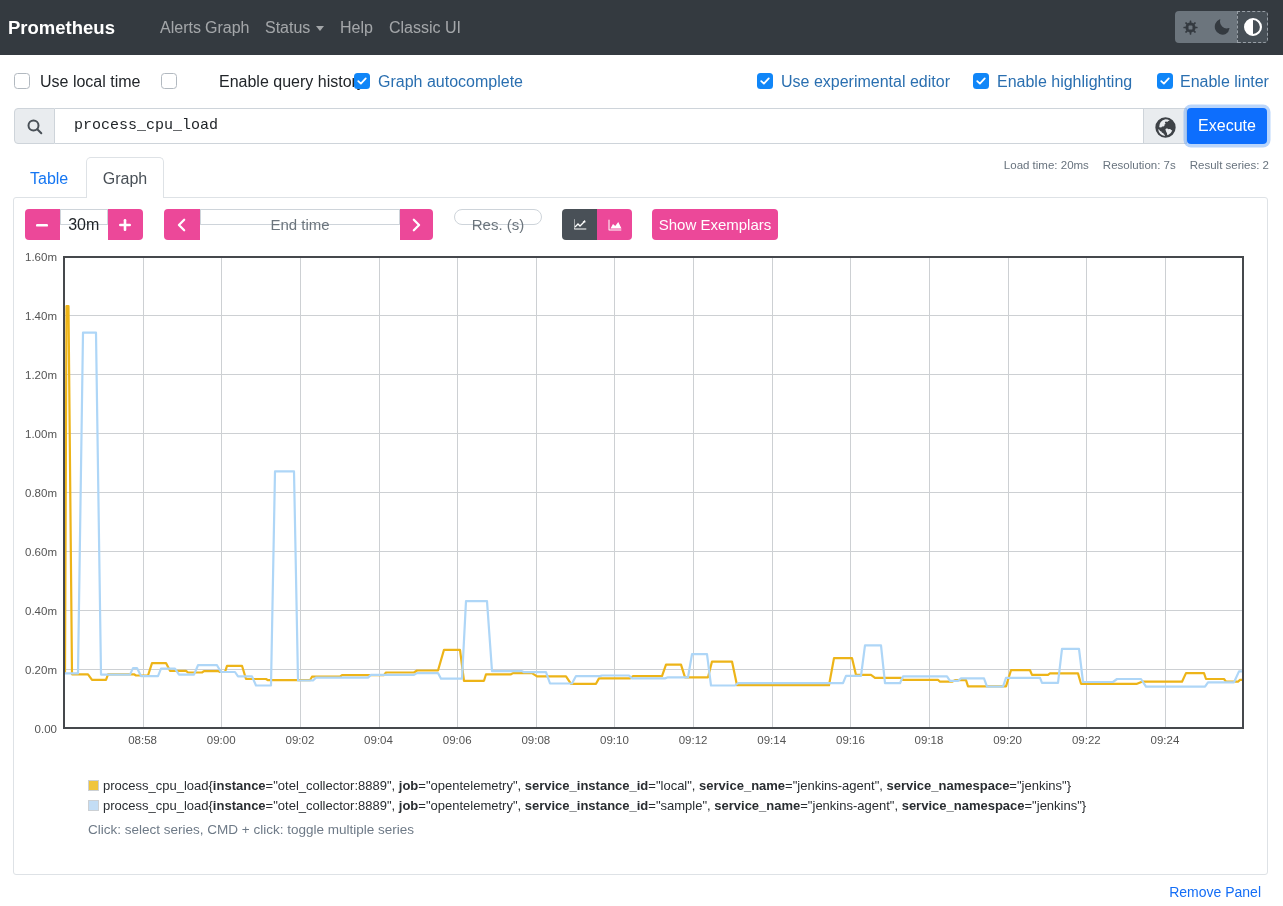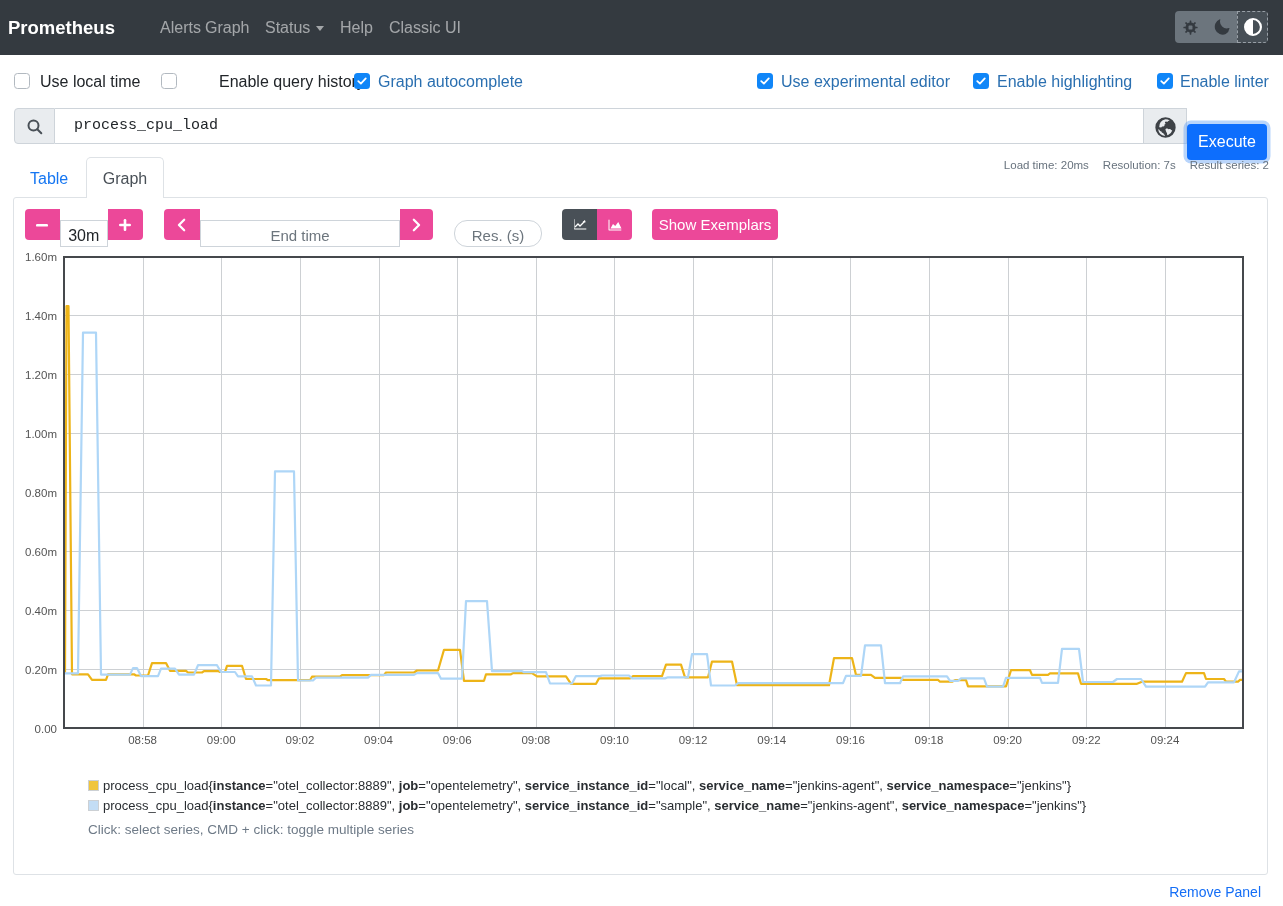--- a/index.html
+++ b/index.html
@@ -21,32 +21,32 @@
 .cb { position:absolute; top:73px; width:16px; height:16px; border-radius:3.5px; background:#fff; border:1px solid #b2b9c0; }
 .cbc { position:absolute; top:73px; width:16px; height:16px; border-radius:3.5px; background:#1086f8; }
 .cblab { position:absolute; top:72px; font-size:16px; line-height:19px; color:#212529; }
 .cblab.blue { color:#2a6fb0; }
 
 #qrow { position:absolute; left:14px; top:108px; width:1253px; height:36px; }
 #qaddon { position:absolute; left:0; top:0; width:41px; height:36px; background:#e9ecef; border:1px solid #ced4da; border-radius:4px 0 0 4px; }
 #qinput { position:absolute; left:41px; top:0; width:1089px; height:36px; background:#fff; border:1px solid #ced4da; border-left:none; }
 #qtext { position:absolute; left:60px; top:9px; font-family:"Liberation Mono", monospace; font-size:15px; color:#212529; }
 #qglobe { position:absolute; left:1130px; top:0; width:43px; height:36px; background:#e9ecef; border:1px solid #ced4da; border-left:none; }
-#qexec { position:absolute; left:1173px; top:16px; width:80px; height:36px; background:#0d6efd; border-radius:4px; box-shadow:0 0 0 3.5px rgba(99,161,247,0.45); color:#fff; font-size:16px; text-align:center; line-height:36px; }
+#qexec { position:absolute; left:1173px; top:0; width:80px; height:36px; background:#0d6efd; border-radius:4px; box-shadow:0 0 0 3.5px rgba(99,161,247,0.45); color:#fff; font-size:16px; text-align:center; line-height:36px; }
 
 #stats { position:absolute; right:14px; top:159px; font-size:11.5px; color:#68737e; }
 #stats span { margin-left:14px; }
 
 #panel { position:absolute; left:13px; top:197px; width:1255px; height:678px; background:#fff; border:1px solid #dee2e6; border-radius:3px; }
 #tab-table { position:absolute; left:30px; top:170px; font-size:16px; color:#1576f2; }
 #tab-graph { position:absolute; left:86px; top:157px; width:78px; height:41px; background:#fff; border:1px solid #dee2e6; border-bottom:none; border-radius:5px 5px 0 0; z-index:3; text-align:center; }
 #tab-graph span { display:inline-block; margin-top:12px; font-size:16px; color:#495057; }
 
 .btn { position:absolute; top:209px; height:31px; background:#ec4899; color:#fff; }
-.ctl-input { position:absolute; top:220px; height:27px; background:#fff; border:1px solid #ced4da; font-size:15px; color:#212529; text-align:center; line-height:29px; }
+.ctl-input { position:absolute; top:209px; height:16px; background:#fff; border:1px solid #ced4da; font-size:15px; color:#212529; text-align:center; line-height:29px; }
 
 .sw { position:absolute; width:11px; height:11px; border:1px solid #ccd0d4; }
 .legrow { position:absolute; left:103px; font-size:13px; color:#292d31; white-space:nowrap; }
 #clickline { position:absolute; left:88px; top:822px; font-size:13.5px; color:#6e7a87; }
 #removepanel { position:absolute; right:22px; top:884px; font-size:14px; color:#146ef6; }
 </style>
 </head>
 <body>
 <div id="app">
 

